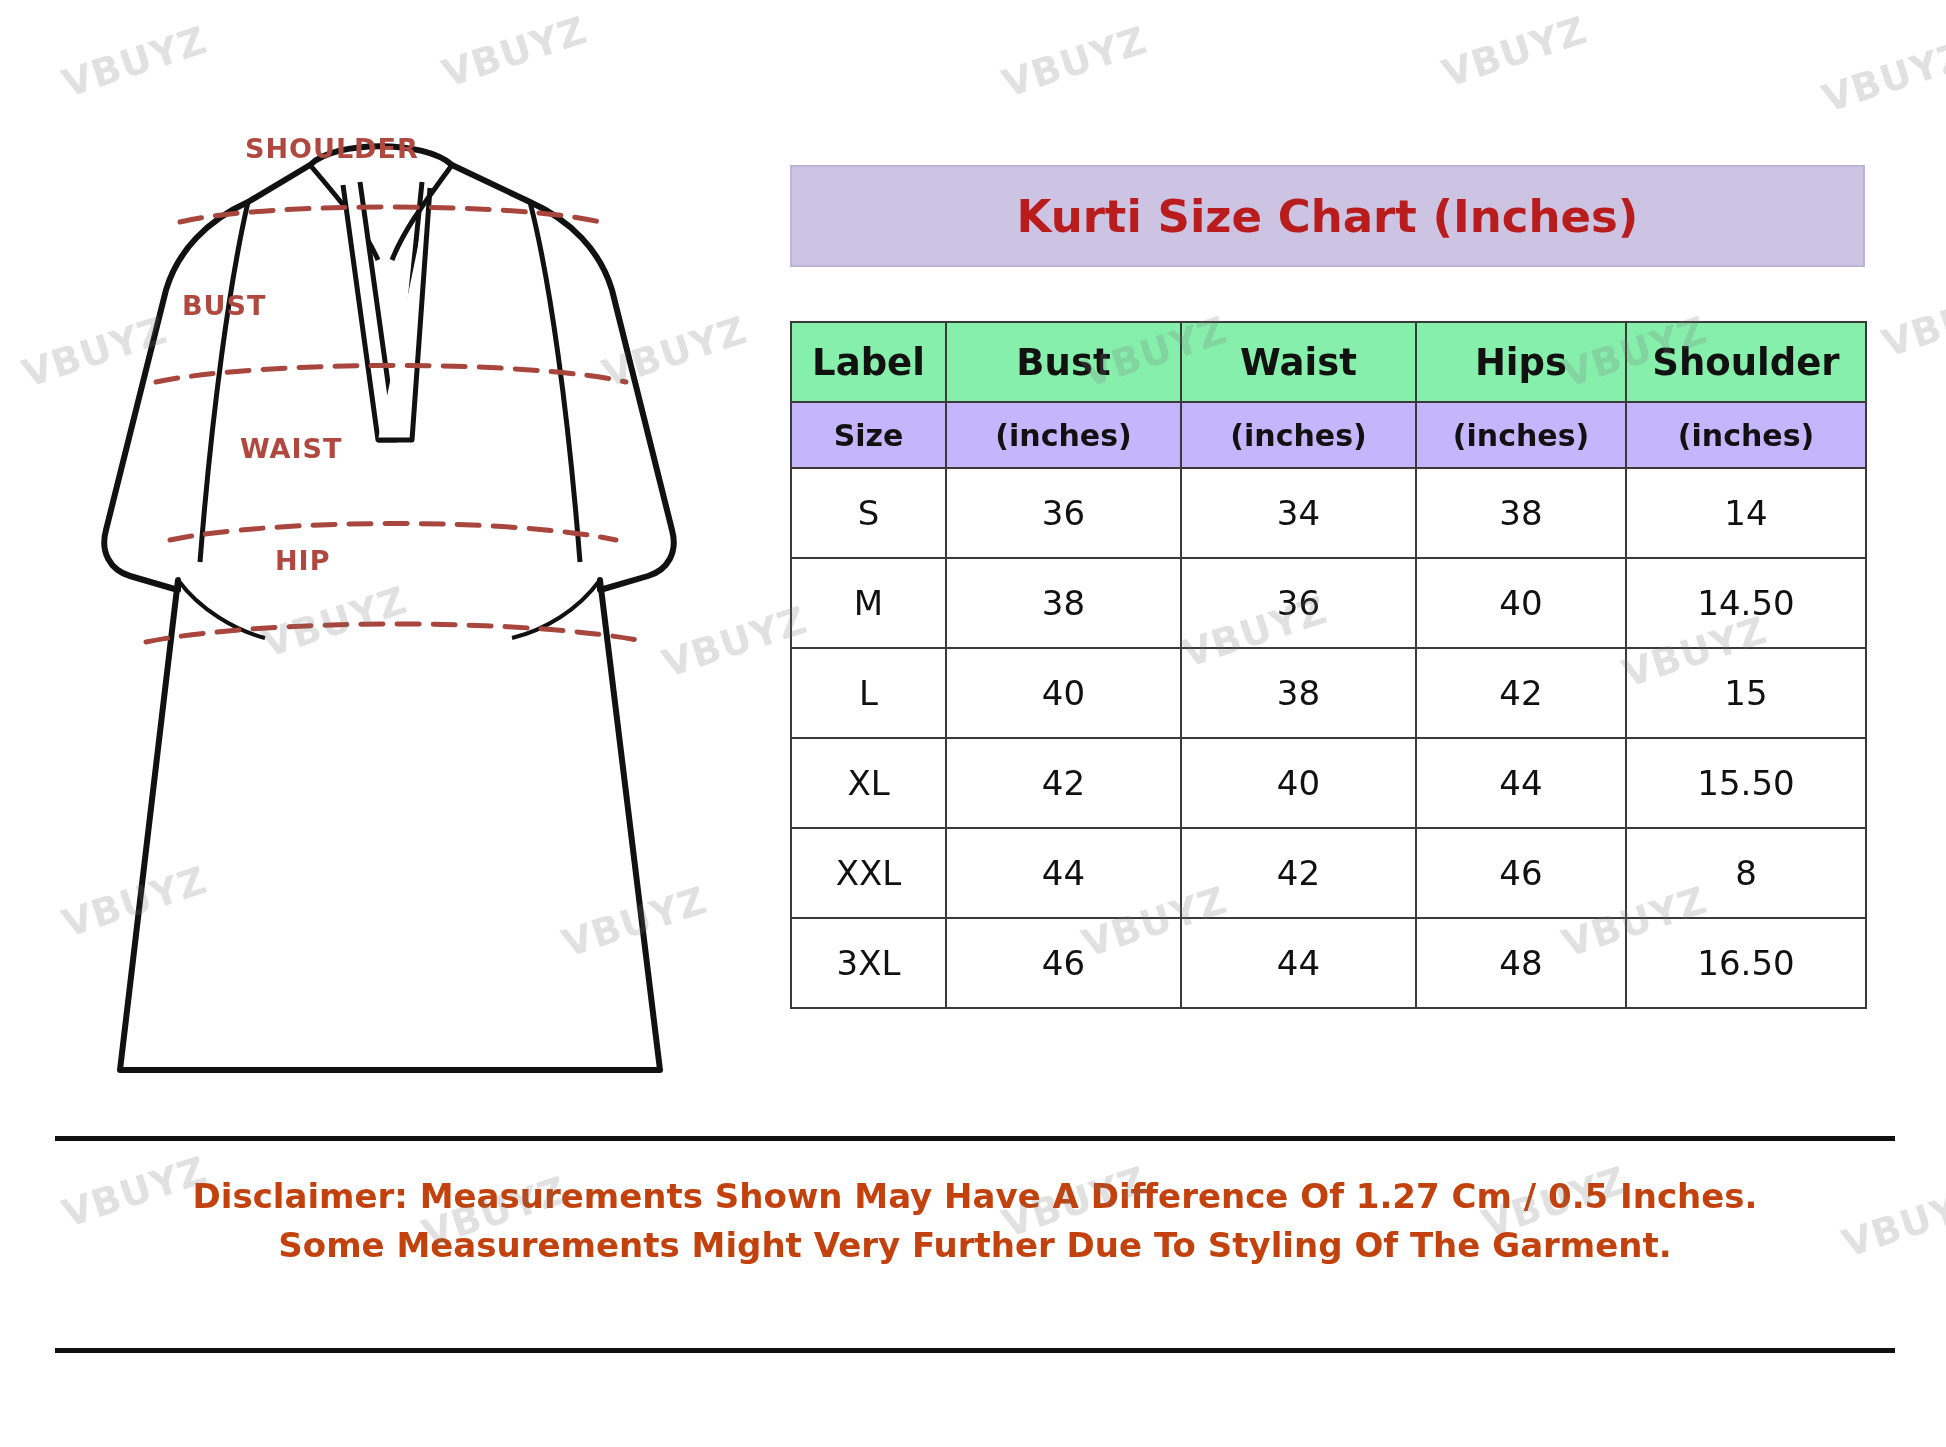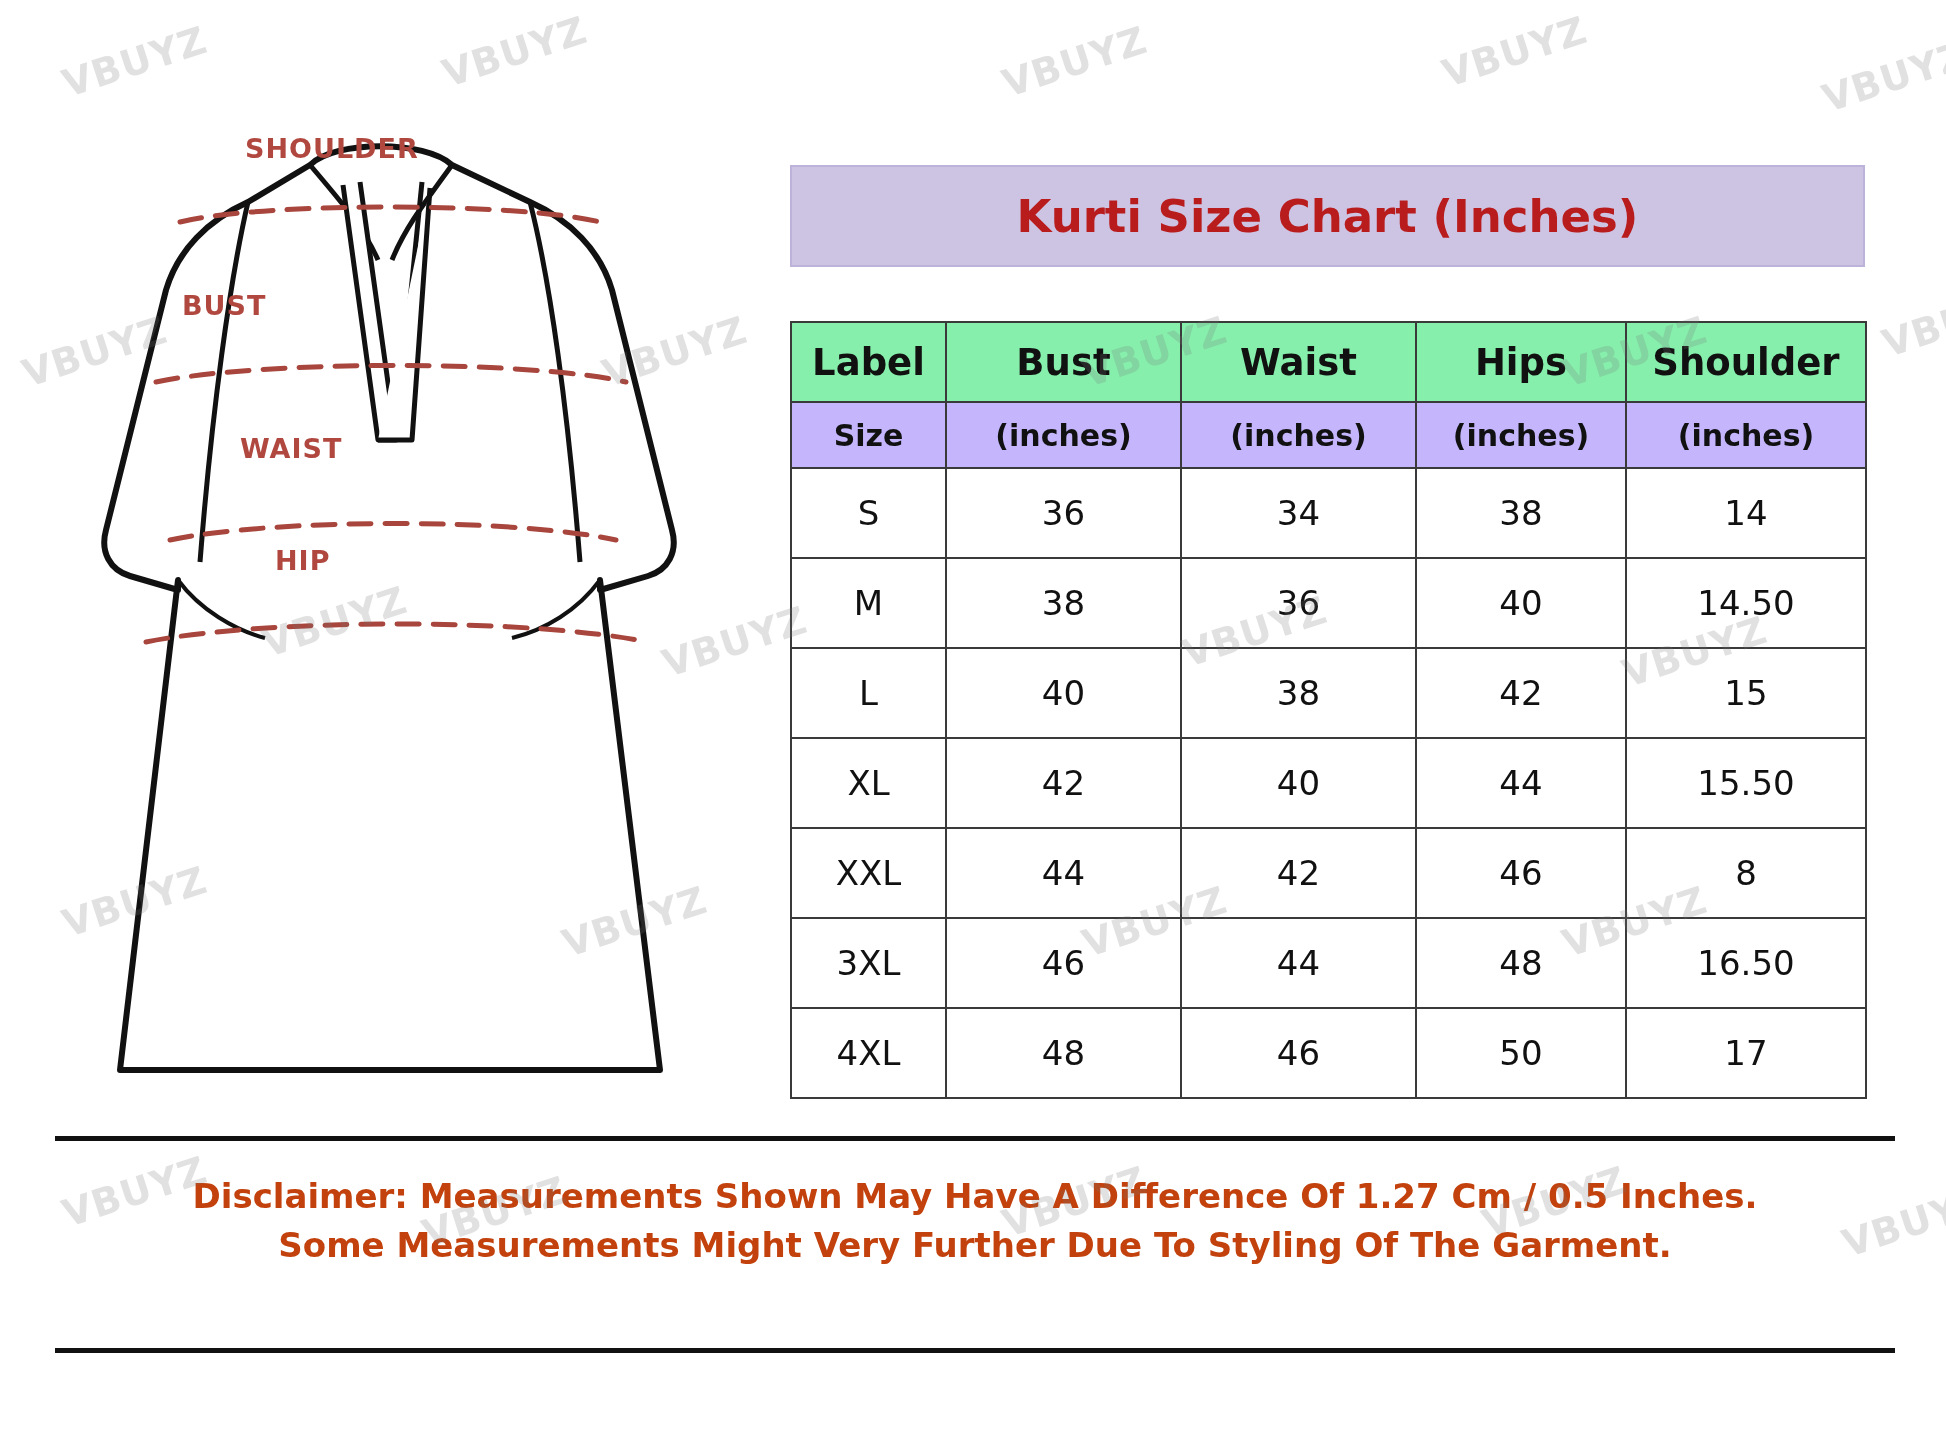--- a/index.html
+++ b/index.html
@@ -255,27 +255,20 @@
           <td>42</td>
           <td>46</td>
           <td>8</td>
         </tr>
         <tr>
           <td class="label-cell">3XL</td>
           <td>46</td>
           <td>44</td>
           <td>48</td>
           <td>16.50</td>
-        </tr>
-        <tr>
-          <td class="label-cell">4XL</td>
-          <td>48</td>
-          <td>46</td>
-          <td>50</td>
-          <td>17</td>
         </tr>
       </tbody>
     </table>
   </div>
 
   <div class="rule" id="rule-top"></div>
   <div id="disclaimer">
     <div>Disclaimer: Measurements Shown May Have A Difference Of 1.27 Cm / 0.5 Inches.</div>
     <div>Some Measurements Might Very Further Due To Styling Of The Garment.</div>
   </div>

